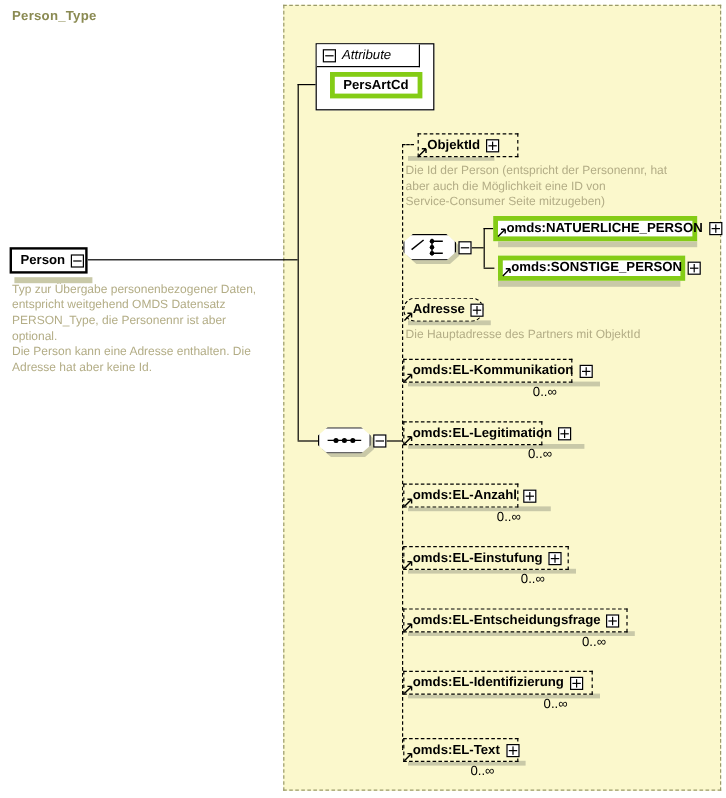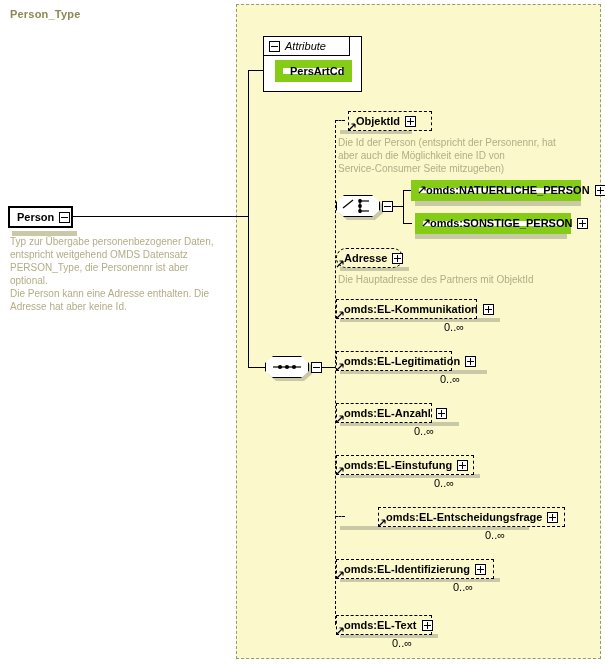--- a/index.html
+++ b/index.html
@@ -36,21 +36,21 @@
     font-size: 11px;
     font-weight: bold;
     color: #8a8a52;
     letter-spacing: .2px;
   }
 
   
   .node {
     position: absolute;
     background: #ffffff;
-    border: 8px solid #84cc16;
+    border: 4px solid #84cc16;
     height: 20px;
     display: flex;
     align-items: center;
     padding: 0 4px 0 7px;
     font-size: 11px;
     font-weight: bold;
     color: #000;
     white-space: nowrap;
     z-index: 5;
   }
@@ -337,21 +337,21 @@
     <span class="label">omds:EL-Einstufung</span>
     <span class="ctl plus"></span>
     <svg class="arrowmark" viewBox="0 0 9 9">
       <path d="M1 8 L7 2 M7 2 L3.5 2 M7 2 L7 5.5" stroke="#000" stroke-width="1.2" fill="none"></path>
     </svg>
   </div>
   <div class="occurs" style="left:434px; top:477px;">0..∞</div>
 
   <div class="dline-h" style="left:335px; top:516px; width:10px;"></div>
   <div class="nshadow" style="left:340px; top:526px; width:189px; height:4px;"></div>
-  <div class="node optional" style="left:336px; top:507px; width:187px;margin-left:42px;">
+  <div class="node optional" style="left:336px; top:507px; width:187px;">
     <span class="label">omds:EL-Entscheidungsfrage</span>
     <span class="ctl plus"></span>
     <svg class="arrowmark" viewBox="0 0 9 9">
       <path d="M1 8 L7 2 M7 2 L3.5 2 M7 2 L7 5.5" stroke="#000" stroke-width="1.2" fill="none"></path>
     </svg>
   </div>
   <div class="occurs" style="left:485px; top:529px;">0..∞</div>
 
   <div class="dline-h" style="left:335px; top:568px; width:10px;"></div>
   <div class="nshadow" style="left:340px; top:578px; width:160px; height:4px;"></div>

